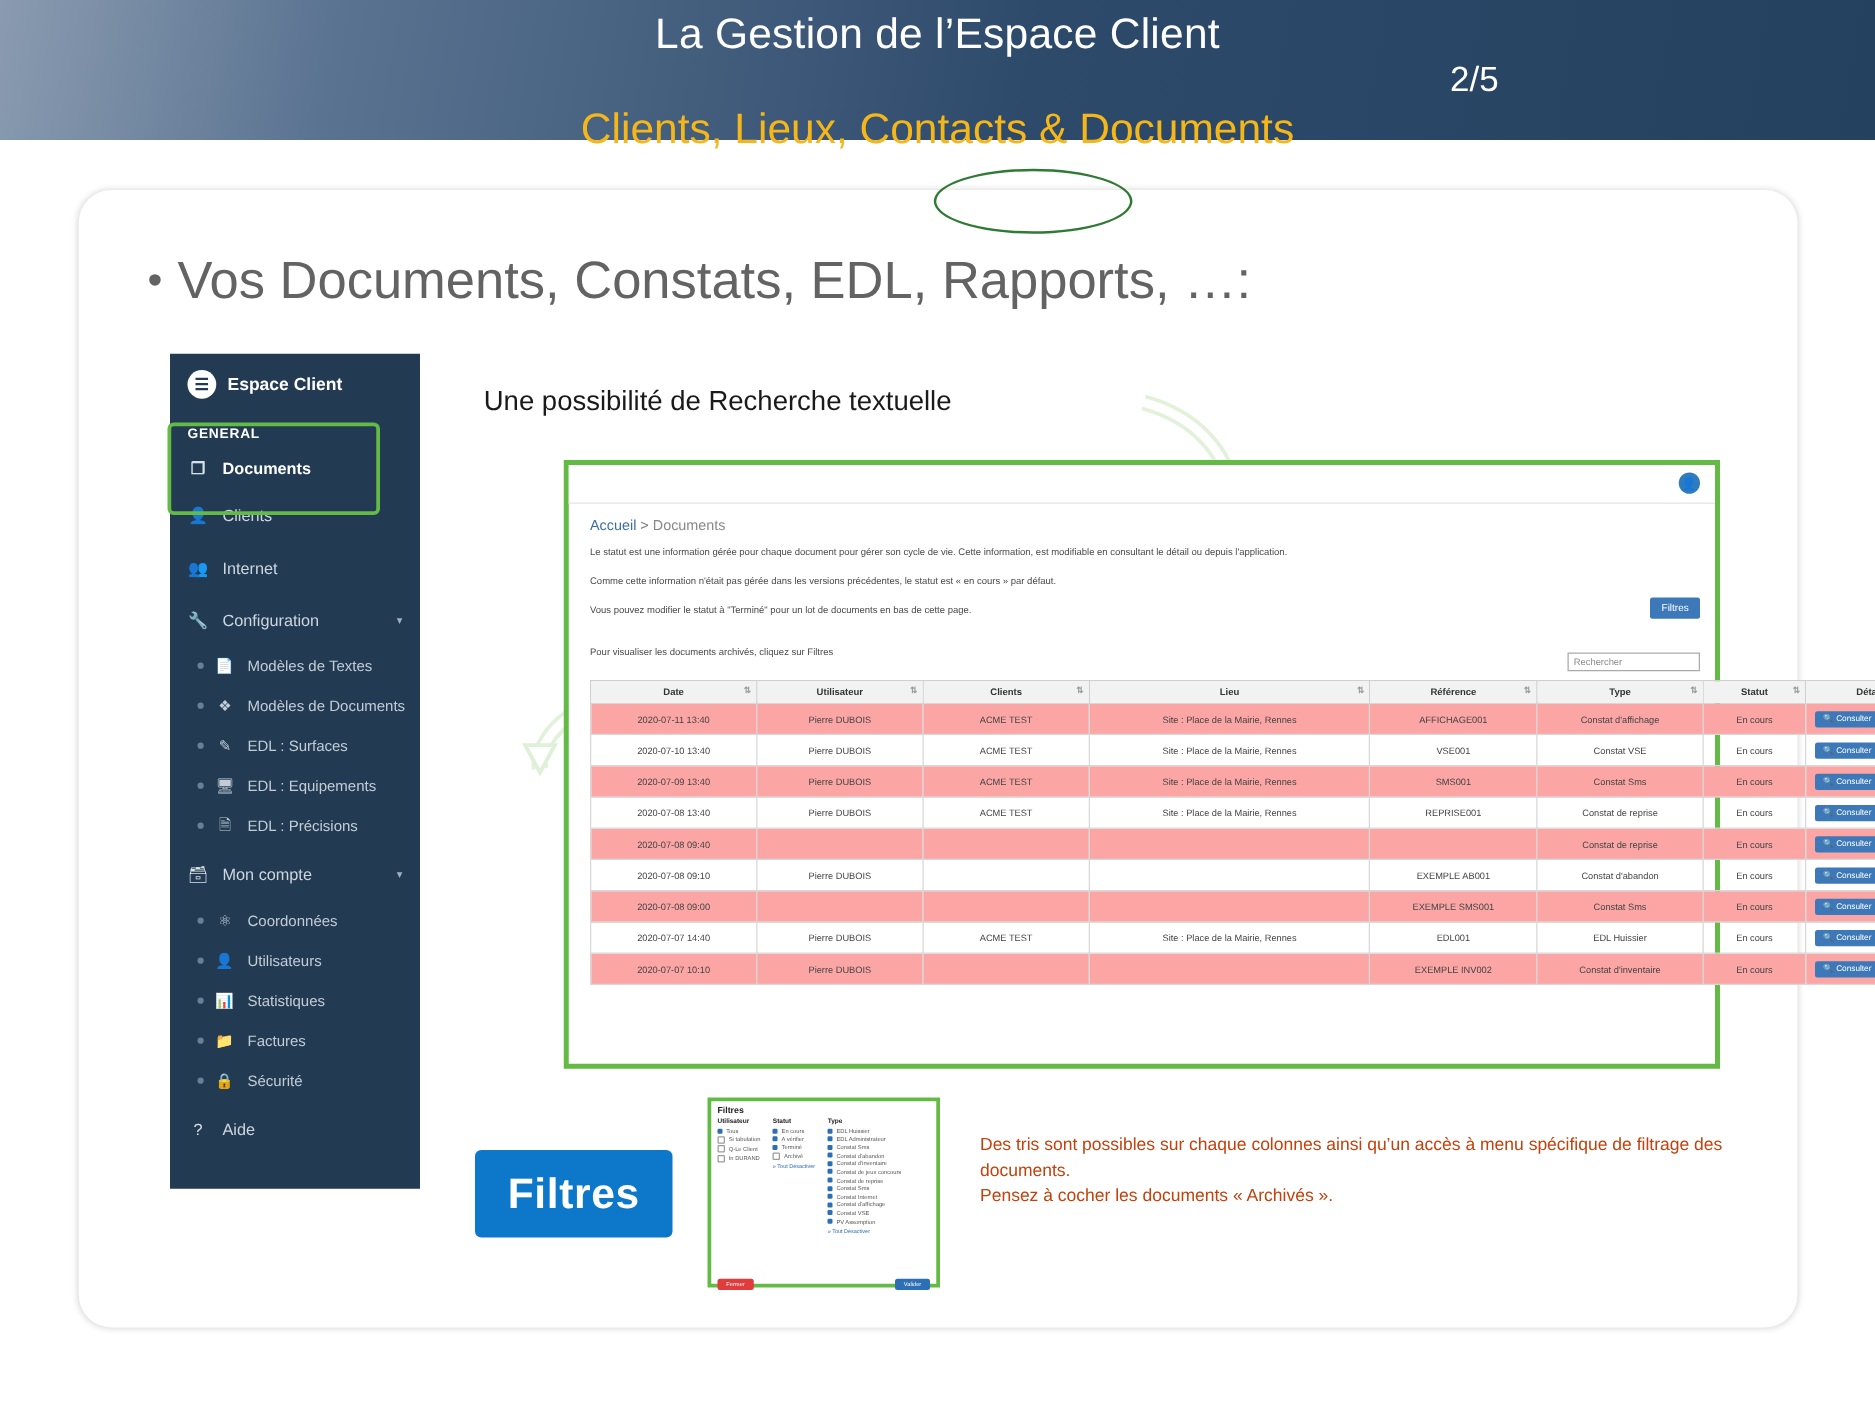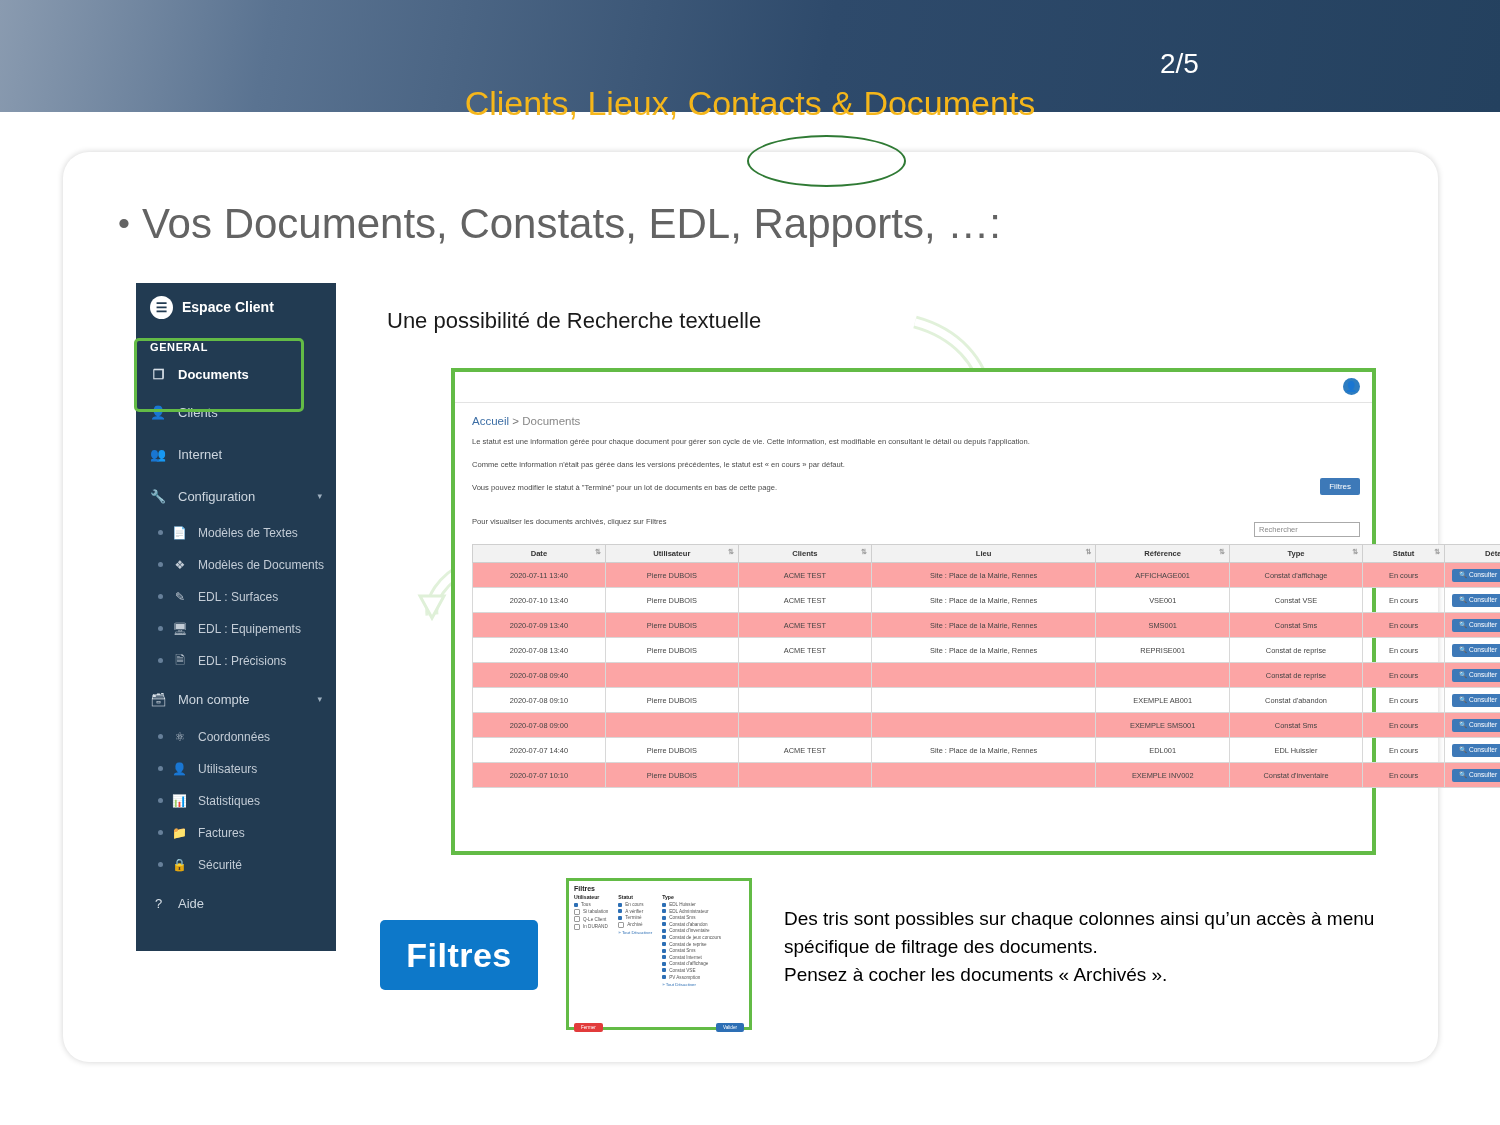--- a/index.html
+++ b/index.html
@@ -74,21 +74,21 @@
   .sb-caret{position:absolute;right:14px;font-size:9px;color:#9fb0c0;}
   .sb-highlight{
     position:absolute;left:134px;top:338px;width:164px;height:68px;
     border:3px solid #63bb46;border-radius:5px;
   }
   
   .callout-search{
     position:absolute;left:387px;top:308px;font-size:22px;color:#1a1a1a;white-space:nowrap;
   }
   .callout-bottom{
-    position:absolute;left:784px;top:905px;width:640px;font-size:19px;color:#000000;line-height:1.48;
+    position:absolute;left:784px;top:905px;width:640px;font-size:14px;color:#c2410c;line-height:1.48;
   }
   
   .app{
     position:absolute;left:451px;top:368px;width:925px;height:487px;
     background:#fff;border:4px solid #63bb46;box-sizing:border-box;
     font-size:9px;color:#333;
   }
   .app-top{
     height:30px;background:#fff;border-bottom:1px solid #e3e3e3;position:relative;
   }
@@ -159,20 +159,21 @@
   .fp-chk.off{background:#fff;border:1px solid #9b9b9b;}
   .fp-link{font-size:4.4px;color:#2d6fb5;margin-top:2px;}
   .fp-foot{position:absolute;left:0;bottom:4px;width:100%;}
   .fp-btn-l{position:absolute;left:5px;background:#e23b3b;color:#fff;font-size:4.6px;padding:2px 7px;border-radius:2px;}
   .fp-btn-r{position:absolute;right:5px;background:#2d6fb5;color:#fff;font-size:4.6px;padding:2px 7px;border-radius:2px;}
 </style>
 </head>
 <body>
 
 <div class="banner">
+  <div class="banner-title">La Gestion de l’Espace Client</div>
   <div class="banner-sub">Clients, Lieux, Contacts &amp; Documents</div>
   <div class="banner-page">2/5</div>
 </div>
 
 <div class="card"></div>
 
 <div class="bullet">
   <span class="dot">•</span><span>Vos Documents, Constats, EDL, Rapports, …:</span>
 </div>
 

